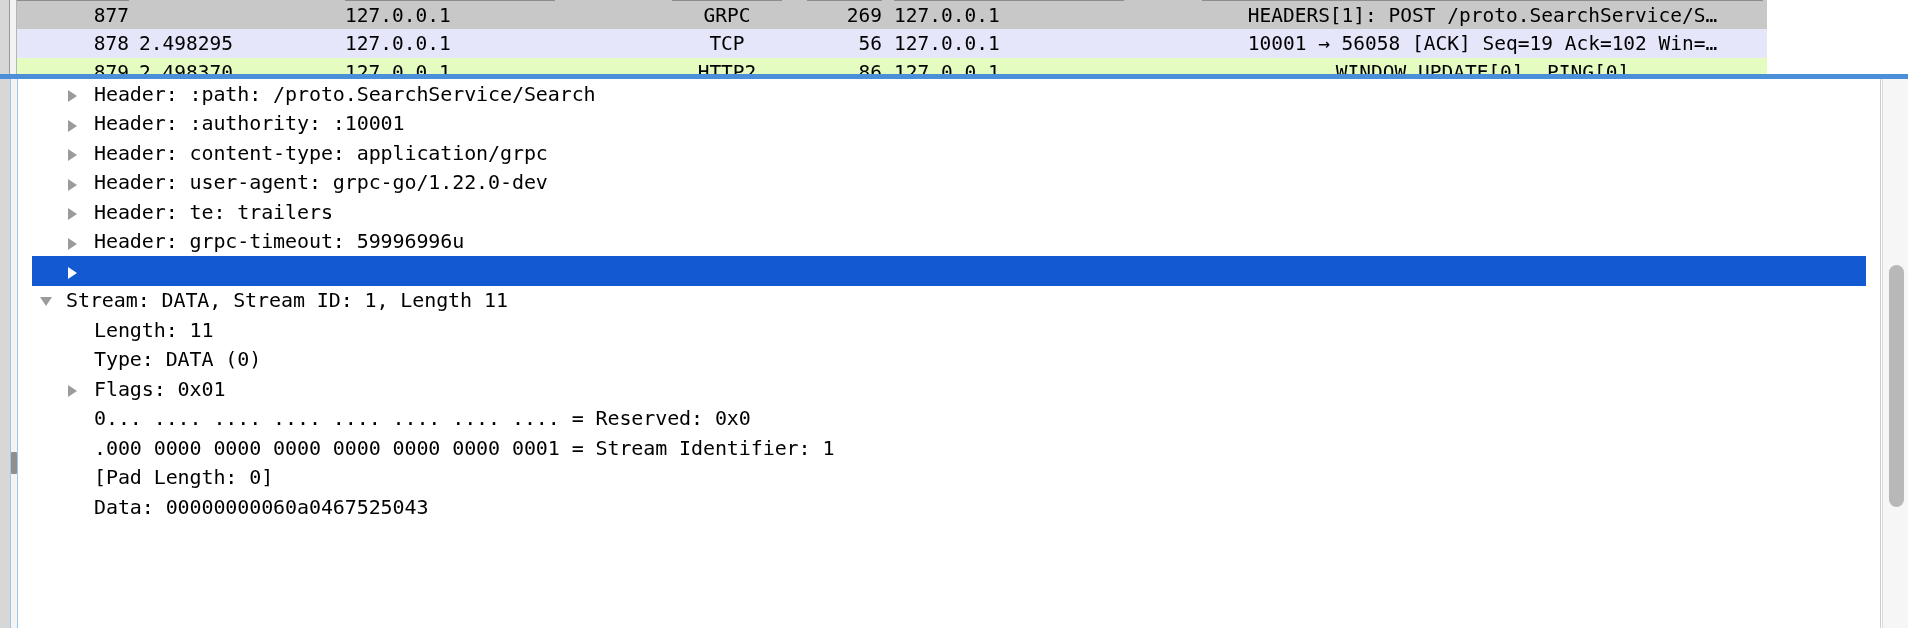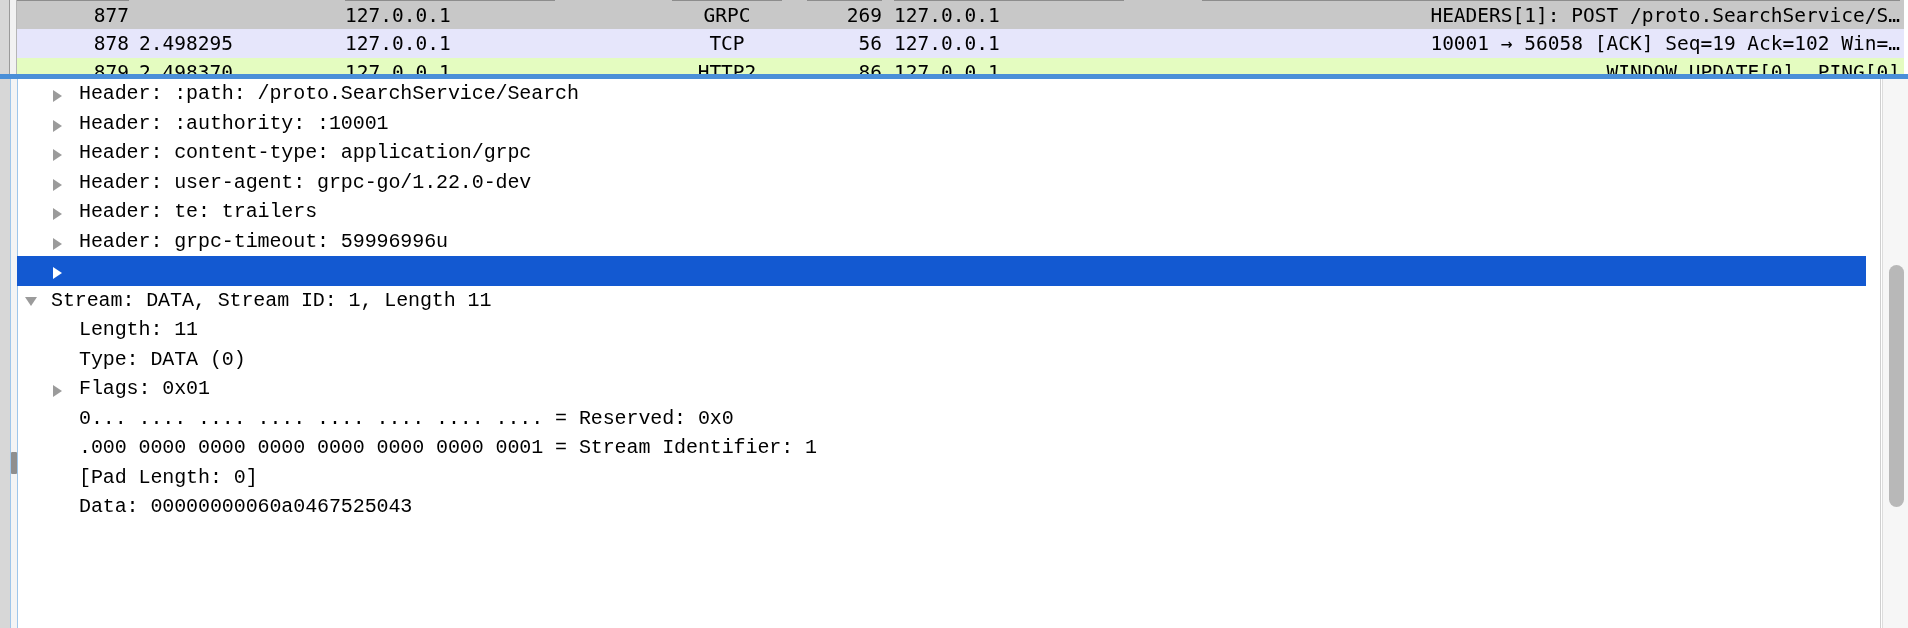--- a/index.html
+++ b/index.html
@@ -20,21 +20,21 @@
     height: 628px;
     box-sizing: border-box;
     background: #ffffff;
   }
 
   
   .packet-list {
     position: absolute;
     left: 0;
     top: 0;
-    width: 1904px;
+    width: 1767px;
     height: 83px;
     overflow: hidden;
     background: #ffffff;
   }
   .pl-leftgutter {
     position: absolute;
     left: 0;
     top: 0;
     width: 10px;
     height: 83px;
@@ -74,21 +74,21 @@
     height: 29px;
     overflow: hidden;
     white-space: nowrap;
   }
   .c-no    { left: 0px;   width: 112px; text-align: right; }
   .c-time  { left: 122px; width: 175px; text-align: left; }
   .c-src   { left: 328px; width: 210px; text-align: left; }
   .c-proto { left: 655px; width: 110px; text-align: center; }
   .c-len   { left: 790px; width: 75px;  text-align: right; }
   .c-dst   { left: 877px; width: 230px; text-align: left; }
-  .c-info  { left: 1185px; right: 4px; text-align: right; }
+  .c-info  { left: 1185px; right: 4px; text-align: center; }
 
   .prow.r0 .cell { border-top: 1px solid #8d8d8d; box-sizing: border-box; }
 
   
   .pane-splitter {
     position: absolute;
     left: 0;
     top: 74px;
     width: 1908px;
     height: 5px;
@@ -125,26 +125,25 @@
     left: 11px;
     top: 373px;
     width: 6px;
     height: 22px;
     background: #8f8f8f;
     border-radius: 1px;
   }
 
   .tree {
     position: absolute;
-    left: 17px;
+    left: 32px;
     top: 0;
     right: 42px;
     height: 484px;
     overflow: hidden;
-    font-family: Liberation Mono, monospace;
   }
   .trow {
     position: relative;
     height: 29.5px;
     line-height: 29.5px;
     font-size: 20px;
     color: #000000;
     white-space: nowrap;
   }
   .trow.selected {

